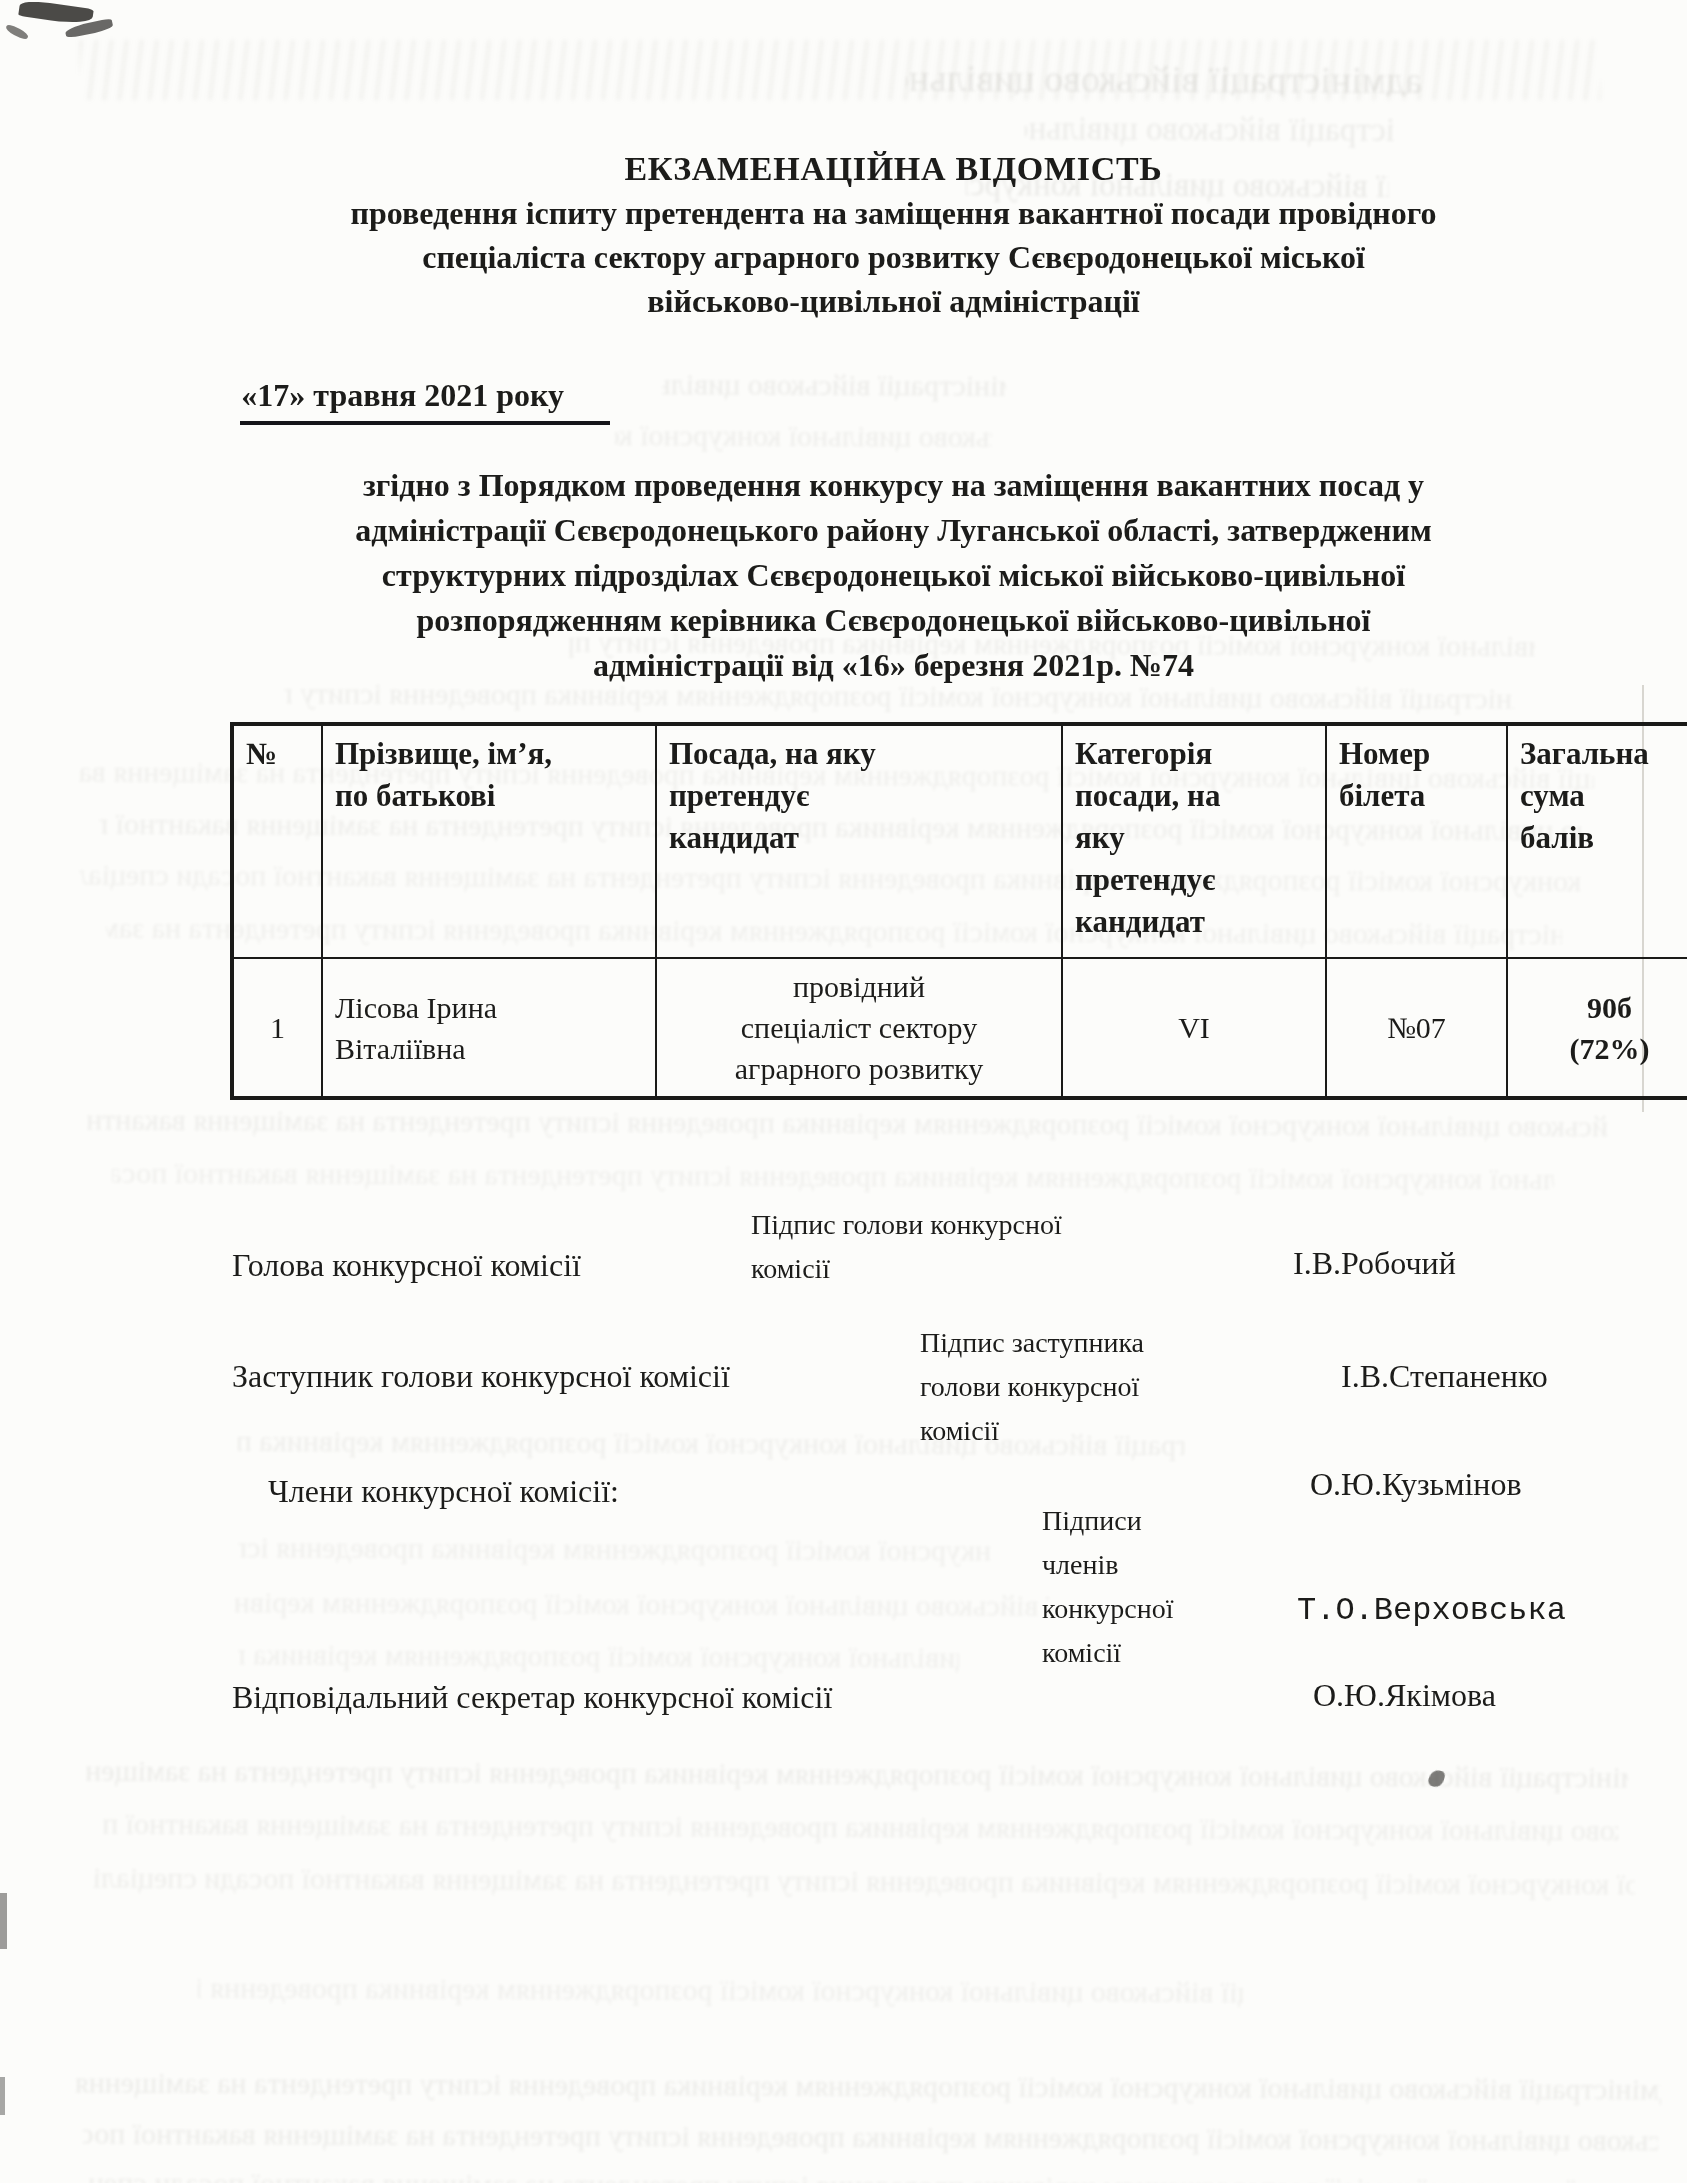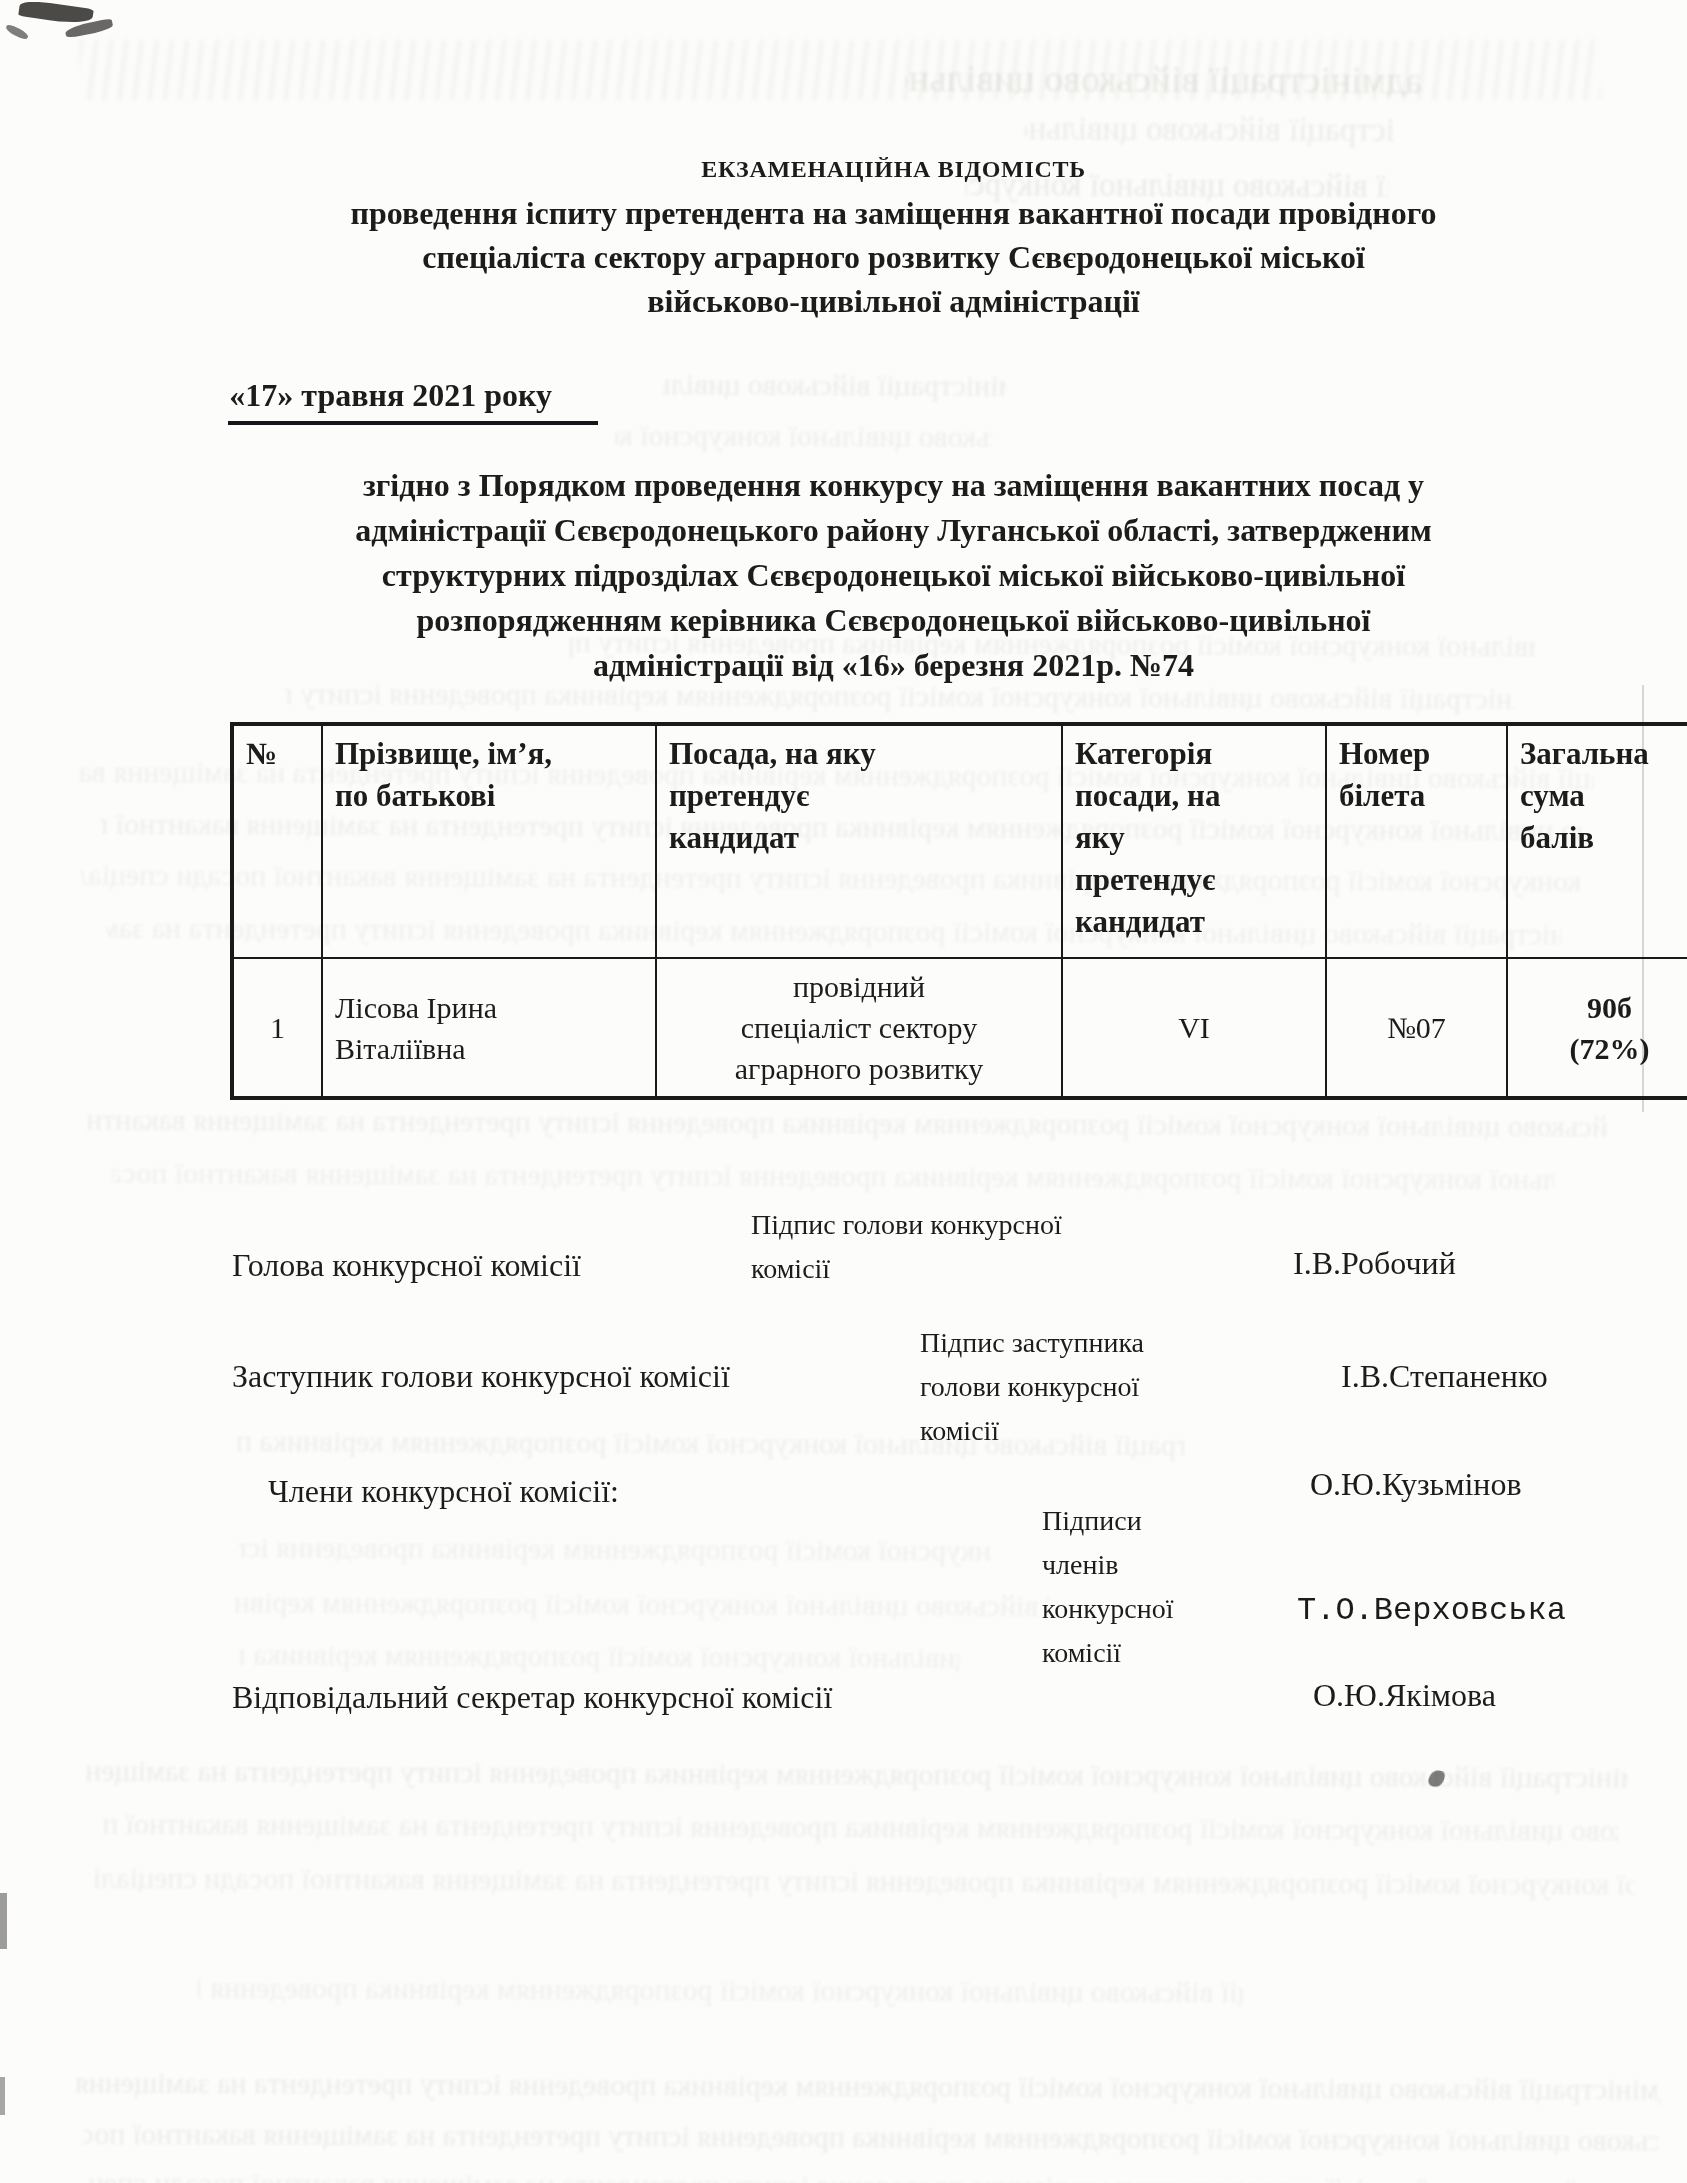--- a/index.html
+++ b/index.html
@@ -8,21 +8,21 @@
     position:relative; width:1687px; height:2183px;
     background:#fcfcfa; overflow:hidden;
     font-family:"Liberation Serif","DejaVu Serif",serif;
     color:#1c1c1a;
   }
   [data-bind]{white-space:pre-line;}
   .abs{position:absolute;}
   
   .title-block{left:232px; top:147px; width:1323px; text-align:center;
     font-weight:bold; font-size:32px; line-height:44px;}
-  .title-main{font-size:24px; letter-spacing:0.7px; display:block;}
+  .title-main{font-size:34px; letter-spacing:0.7px; display:block;}
   
   .date-line{left:232px; top:377px; font-weight:bold; font-size:32px;
     border-bottom:4px solid #15151a; padding:0 46px 6.6px 1.3px; display:inline-block;}
   
   .intro{left:232px; top:463px; width:1323px; text-align:center;
     font-weight:bold; font-size:32px; line-height:45px;}
   
   table.exam{position:absolute; left:230px; top:722px; border-collapse:collapse;
     table-layout:fixed; width:1327px; background:transparent;}
   table.exam td{border:2px solid #1a1a18; padding:6.6px 12px;}
@@ -87,21 +87,21 @@
   <div class="mark" style="left:0; top:2077px; width:5.3px;  height:38px; opacity:.4;  filter:blur(0.7px);"></div>
   <div class="foldline"></div>
 
   <div class="abs title-block">
     <span class="title-main" data-bind="document.title_lines.0">ЕКЗАМЕНАЦІЙНА ВІДОМІСТЬ</span>
     <span data-bind="document.title_lines.1">проведення іспиту претендента на заміщення вакантної посади провідного</span><br>
     <span data-bind="document.title_lines.2">спеціаліста сектору аграрного розвитку Сєвєродонецької міської</span><br>
     <span data-bind="document.title_lines.3">військово-цивільної адміністрації</span>
   </div>
 
-  <div class="abs" style="left:228px; top:377px;font-family:Liberation Serif, serif;">
+  <div class="abs" style="left:240px; top:377px;font-family:Liberation Serif, serif;">
     <span class="date-line" style="position:static;" data-bind="document.date_line">«17» травня 2021 року</span>
   </div>
 
   <div class="abs intro">
     <div data-bind="document.intro_lines.0">згідно з Порядком проведення конкурсу на заміщення вакантних посад у</div>
     <div data-bind="document.intro_lines.2">адміністрації Сєвєродонецького району Луганської області, затвердженим</div>
     <div data-bind="document.intro_lines.1">структурних підрозділах Сєвєродонецької міської військово-цивільної</div>
     <div data-bind="document.intro_lines.3">розпорядженням керівника Сєвєродонецької військово-цивільної</div>
     <div data-bind="document.intro_lines.4">адміністрації від «16» березня 2021р. №74</div>
   </div>

